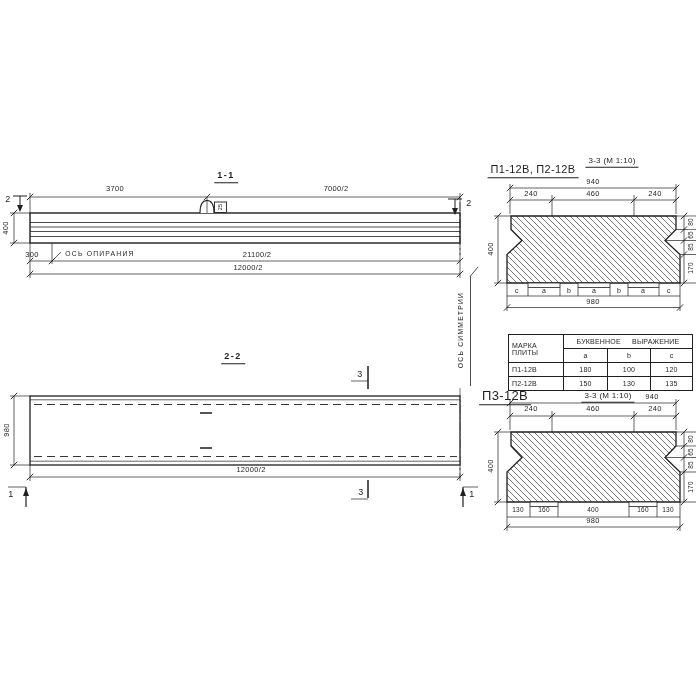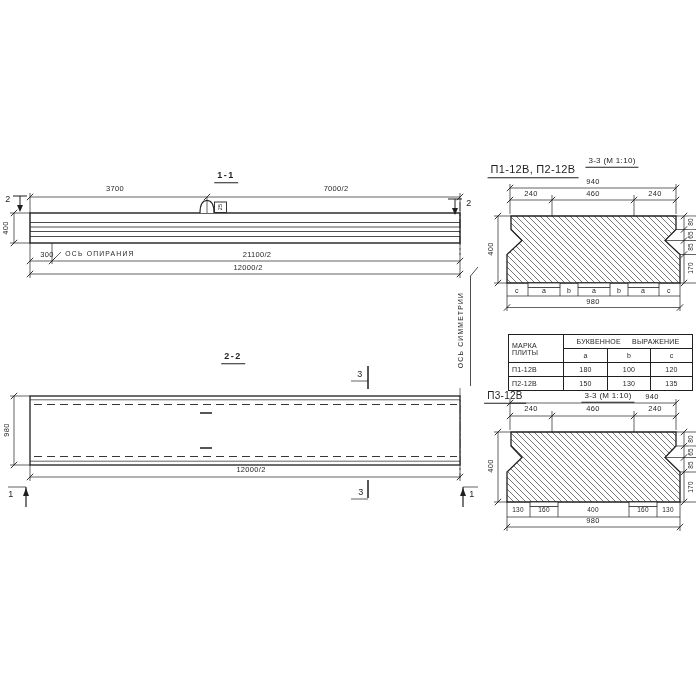--- a/index.html
+++ b/index.html
@@ -191,21 +191,21 @@
         <use href="#tk" x="680" y="527"></use>
   </g>
 </svg>
 
 <div class="t big u" style="left:226px;top:177px">1-1</div>
 <div class="t" style="left:115px;top:189px">3700</div>
 <div class="t" style="left:336px;top:189px">7000/2</div>
 <div class="t" style="left:8px;top:199px;font-size:9px">2</div>
 <div class="t" style="left:469px;top:203px;font-size:9px">2</div>
 <div class="t rot" style="left:6px;top:228px">400</div>
-<div class="t" style="left:47px;top:255px">300</div>
+<div class="t" style="left:32px;top:255px">300</div>
 <div class="t sp bg" style="left:100px;top:254px;text-transform:uppercase">ось опирания</div>
 <div class="t bg" style="left:257px;top:255px">21100/2</div>
 <div class="t bg" style="left:248px;top:268px">12000/2</div>
 <div class="t rot xs" style="left:220.5px;top:207px">25</div>
 
 <div class="t rot sp bg" style="left:461px;top:330px;text-transform:uppercase">ось симметрии</div>
 
 <div class="t big u" style="left:233px;top:358px">2-2</div>
 <div class="t" style="left:360px;top:374px;font-size:9px">3</div>
 <div class="t" style="left:361px;top:492px;font-size:9px">3</div>
@@ -264,21 +264,21 @@
   </tr>
   <tr>
     <td class="lft">П2-12В</td>
     <td>150</td>
     <td>130</td>
     <td>135</td>
   </tr>
 </tbody>
     </table>
 
-<div class="t u" style="left:505px;top:397px;font-size:10px">П3-12В</div>
+<div class="t u" style="left:505px;top:397px;font-size:13px">П3-12В</div>
 <div class="t u" style="left:608px;top:397px;font-size:8px">
   <span>3-3</span>&nbsp;<span>(М 1:10)</span>
 </div>
 <div class="t bg" style="left:652px;top:397px">940</div>
 <div class="t" style="left:531px;top:409px">240</div>
 <div class="t" style="left:593px;top:409px">460</div>
 <div class="t" style="left:655px;top:409px">240</div>
 <div class="t rot" style="left:491px;top:466px">400</div>
 <div class="t rot sm bg" style="left:690.5px;top:439px">80</div>
 <div class="t rot sm bg" style="left:690.5px;top:451.5px">65</div>

